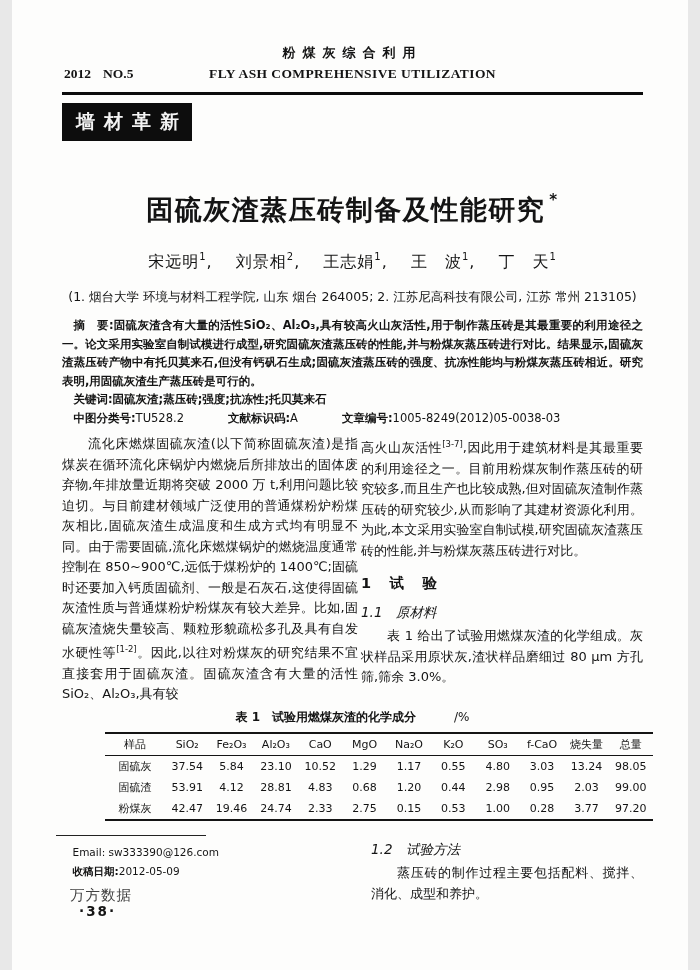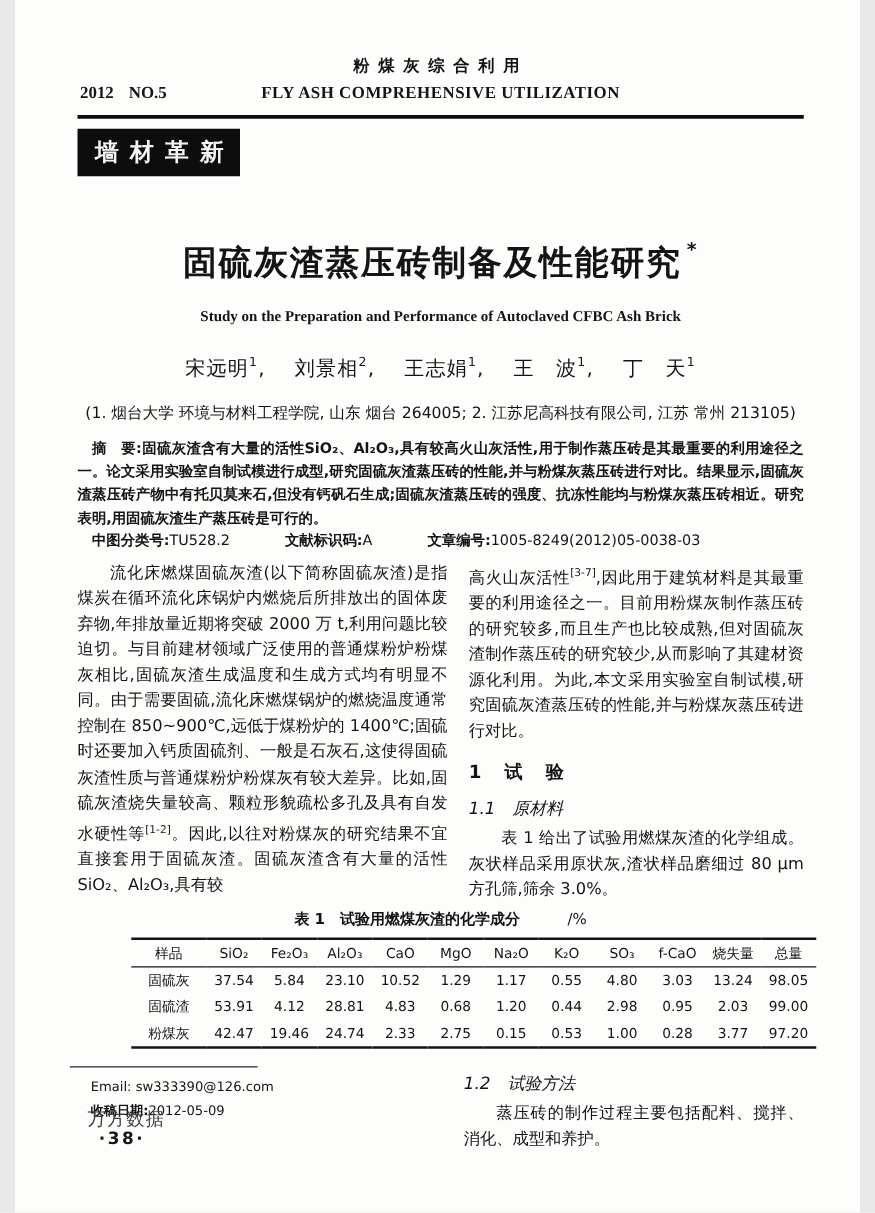--- a/index.html
+++ b/index.html
@@ -30,21 +30,21 @@
   
   .absblock{margin-top:10px;font-size:11.5px;line-height:18.5px;text-align:justify;}
   .absblock .lbl,.kw .lbl{font-weight:700;}
   .absblock .txt,.kw .txt{font-weight:700;}
   .absblock p{margin:0;text-indent:1em;}
   .kw{margin:0;text-indent:1em;font-size:11.5px;line-height:18.5px;}
   .meta{margin:0;text-indent:1em;font-size:11.5px;line-height:18.5px;}
   .meta .lbl{font-weight:700;}
   .meta .gap{margin-right:44px;}
   
-  .cols{display:flex;gap:17px;margin-top:7px;font-size:13px;line-height:20.5px;text-align:justify;}
+  .cols{display:flex;gap:3px;margin-top:7px;font-size:13px;line-height:20.5px;text-align:justify;}
   .colL{width:296px;flex:0 0 296px;}
   .colR{flex:1;}
   .cols p{margin:0;}
   .ind{text-indent:2em;}
   sup.ref{font-size:8.5px;vertical-align:5px;}
   .h1{margin:12px 0 8px 0;font-size:14.5px;font-weight:700;letter-spacing:2px;}
   .h2{margin:6px 0 4px 0;font-size:13.5px;font-style:italic;font-weight:400;}
   
   .tablewrap{margin-top:4px;}
   .tcaption{text-align:center;font-size:12px;font-weight:700;}
@@ -81,35 +81,35 @@
       <div class="issue">
         <span>2012</span><span class="no">NO.5</span>
       </div>
       <div class="jen">FLY ASH COMPREHENSIVE UTILIZATION</div>
     </div>
     <div class="rule"></div>
     <div class="tagbox">墙材革新</div>
 
     
     <h1 class="title"><span>固硫灰渣蒸压砖制备及性能研究</span><sup>*</sup></h1>
-    <div class="entitle">Study on the Preparation and Performance of Autoclaved CFBC Ash Brick</div>
 
     <div class="authors">
       <span><span>宋远明</span><sup>1</sup><span>,　</span></span>
       <span><span>刘景相</span><sup>2</sup><span>,　</span></span>
       <span><span>王志娟</span><sup>1</sup><span>,　</span></span>
       <span><span>王　波</span><sup>1</sup><span>,　</span></span>
       <span><span>丁　天</span><sup>1</sup></span>
     </div>
 
     <div class="affil">(1. 烟台大学 环境与材料工程学院, 山东 烟台 264005; 2. 江苏尼高科技有限公司, 江苏 常州 213105)</div>
 
     
     <div class="absblock">
       <p><span class="lbl">摘　要:</span><span class="txt">固硫灰渣含有大量的活性SiO₂、Al₂O₃,具有较高火山灰活性,用于制作蒸压砖是其最重要的利用途径之一。论文采用实验室自制试模进行成型,研究固硫灰渣蒸压砖的性能,并与粉煤灰蒸压砖进行对比。结果显示,固硫灰渣蒸压砖产物中有托贝莫来石,但没有钙矾石生成;固硫灰渣蒸压砖的强度、抗冻性能均与粉煤灰蒸压砖相近。研究表明,用固硫灰渣生产蒸压砖是可行的。</span></p>
+      <p class="kw"><span class="lbl">关键词:</span><span class="txt">固硫灰渣;蒸压砖;强度;抗冻性;托贝莫来石</span></p>
       <p class="meta">
         <span class="lbl">中图分类号:</span><span class="gap">TU528.2</span><span class="lbl">文献标识码:</span><span class="gap">A</span><span class="lbl">文章编号:</span><span>1005-8249(2012)05-0038-03</span>
       </p>
     </div>
 
     
     <div class="cols">
       <div class="colL">
         <p class="ind"><span>流化床燃煤固硫灰渣(以下简称固硫灰渣)是指煤炭在循环流化床锅炉内燃烧后所排放出的固体废弃物,年排放量近期将突破 2000 万 t,利用问题比较迫切。与目前建材领域广泛使用的普通煤粉炉粉煤灰相比,固硫灰渣生成温度和生成方式均有明显不同。由于需要固硫,流化床燃煤锅炉的燃烧温度通常控制在 850~900℃,远低于煤粉炉的 1400℃;固硫时还要加入钙质固硫剂、一般是石灰石,这使得固硫灰渣性质与普通煤粉炉粉煤灰有较大差异。比如,固硫灰渣烧失量较高、颗粒形貌疏松多孔及具有自发水硬性等</span><sup class="ref">[1-2]</sup><span>。因此,以往对粉煤灰的研究结果不宜直接套用于固硫灰渣。固硫灰渣含有大量的活性 SiO₂、Al₂O₃,具有较</span></p>
       </div>

